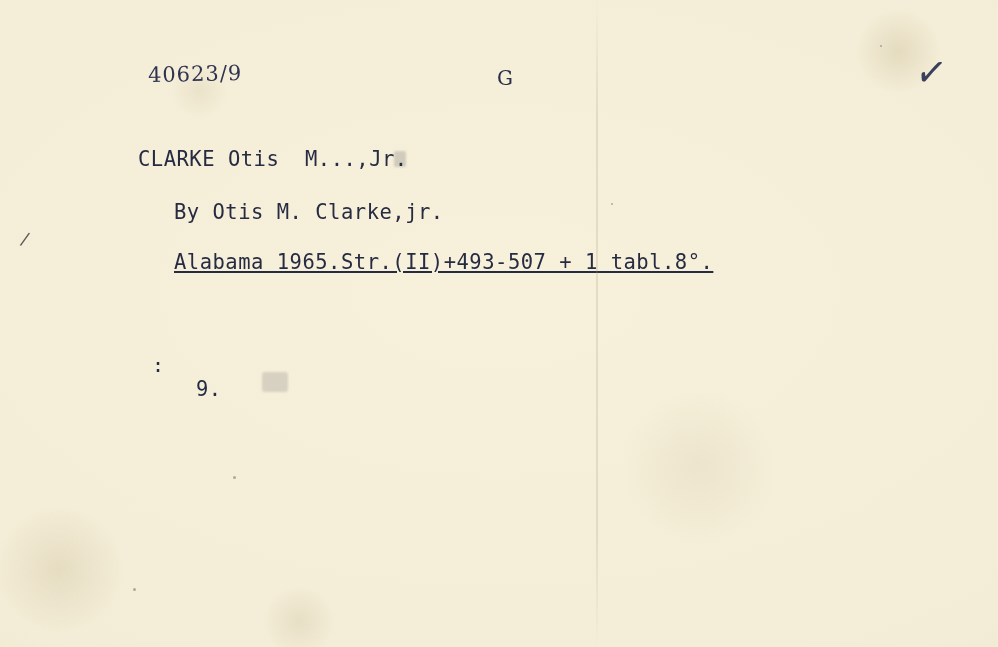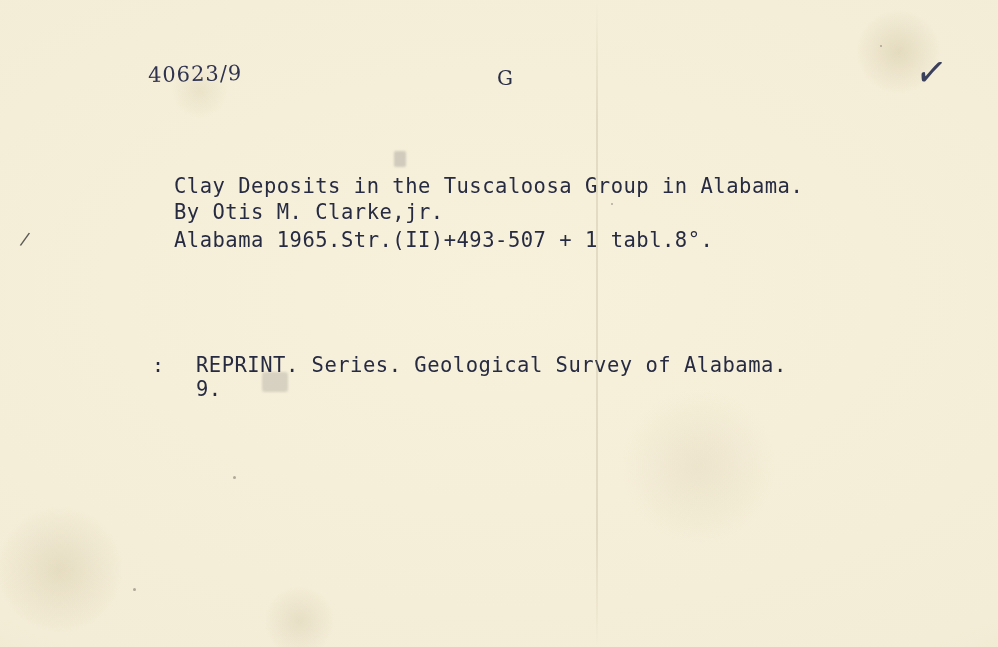--- a/index.html
+++ b/index.html
@@ -87,21 +87,21 @@
     transform: rotate(18deg);
   }
   .body-line {
     font-size: 20.5px;
     line-height: 24px;
     color: #272b42;
   }
   #author-line { left: 138px; top: 147px; }
   #title-line  { left: 174px; top: 174px; }
   #byline      { left: 174px; top: 200px; }
-  #imprint     { left: 174px; top: 228px; }
+  #imprint     { left: 174px; top: 250px; text-decoration: underline; }
   #series-mark { left: 152px; top: 353px; font-size: 20px; }
   #series-line { left: 196px; top: 353px; }
   #series-num  { left: 196px; top: 377px; }
   
   .smudge {
     position: absolute;
     pointer-events: none;
     background: rgba(60,58,70,0.16);
     filter: blur(1.2px);
   }
@@ -125,30 +125,29 @@
 <div id="card">
 
   <div class="ink hand" id="accession">40623/9</div>
 
   <div class="ink" id="class-letter">G</div>
 
   <div class="ink" id="check-mark">✓</div>
 
   <div class="ink" id="tick-left">/</div>
 
+  <div class="ink body-line" id="author-line">CLARKE Otis  M...,Jr.</div>
 
-  <div class="ink body-line" id="title-line">Clay Deposits in the Tuscaloosa Group in Alabama.</div>
 
   <div class="ink body-line" id="byline">By Otis M. Clarke,jr.</div>
 
   <div class="ink body-line" id="imprint">Alabama 1965.Str.(II)+493-507 + 1 tabl.8°.</div>
 
   <div class="ink body-line" id="series-mark">:</div>
 
-  <div class="ink body-line" id="series-line">REPRINT. Series. Geological Survey of Alabama.</div>
 
   <div class="ink body-line" id="series-num">9.</div>
 
   <div class="smudge" id="smudge-a"></div>
   <div class="smudge" id="smudge-b"></div>
   <div class="speck" id="speck-1"></div>
   <div class="speck" id="speck-2"></div>
   <div class="speck" id="speck-3"></div>
   <div class="speck" id="speck-4"></div>
 

